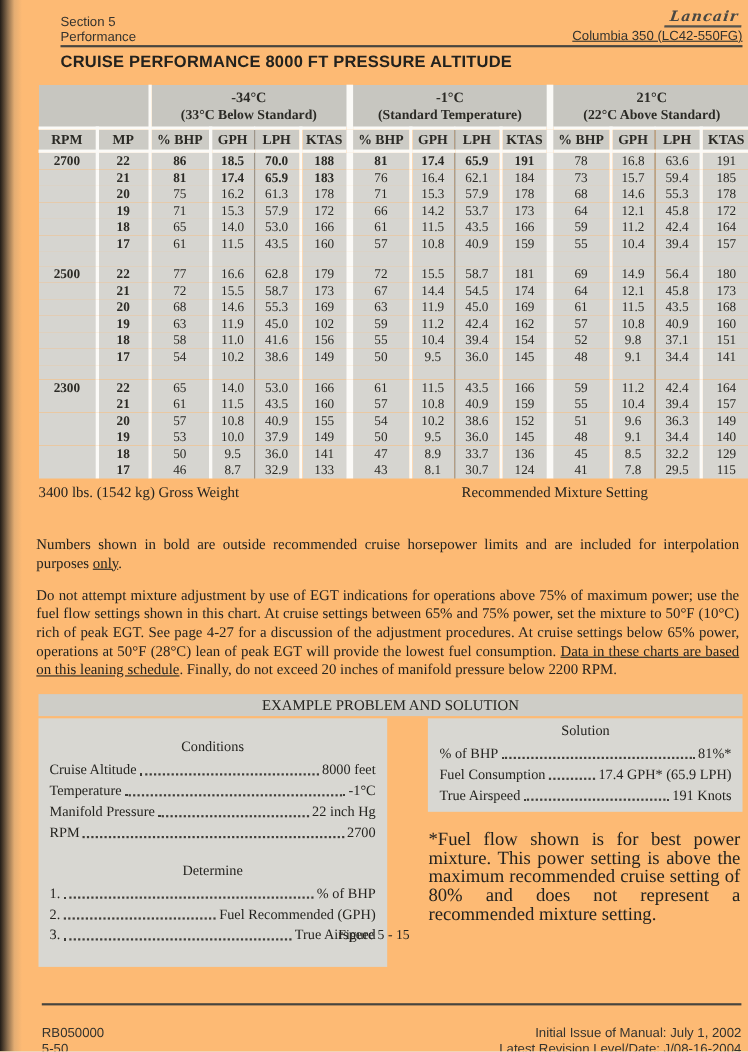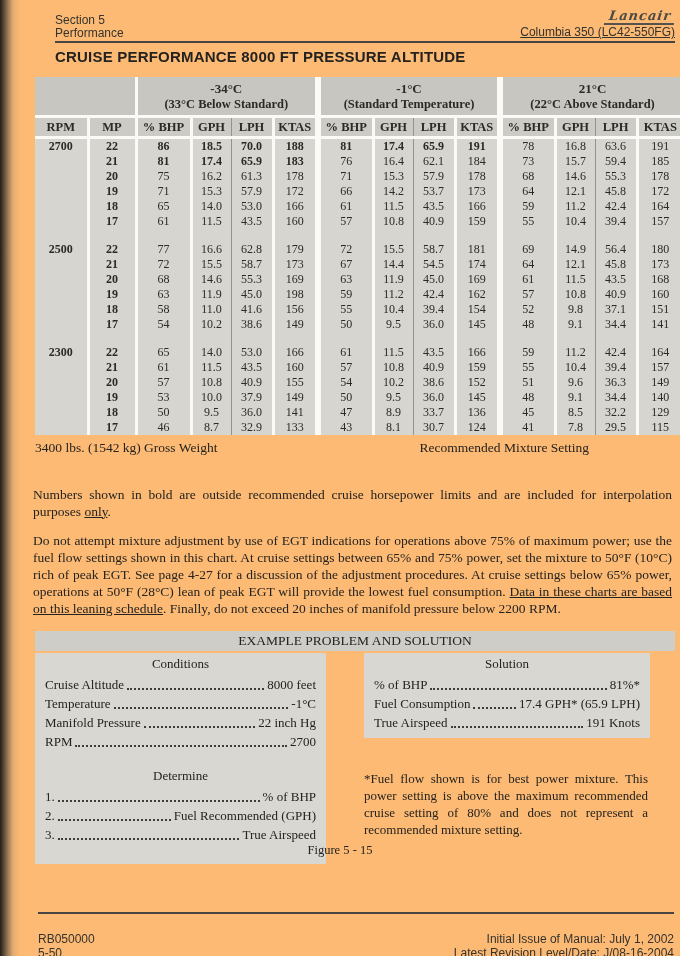--- a/index.html
+++ b/index.html
@@ -60,29 +60,29 @@
   .para { position:absolute; left:33px; right:8px; font-size:13.5px; line-height:17px; text-align:justify; }
   .p1 { top:472px; }
   .p2 { top:518px; }
   .u { text-decoration:underline; }
   
   .ex-head {
     position:absolute; left:35px; right:5px; top:631px; height:20px;
     background:#cecdc7; text-align:center; font-weight:normal; font-size:13.5px; line-height:20px;
   }
   .ex-cols { position:absolute; left:35px; right:5px; top:653px; display:flex; }
-  .cond-box { width:291px; background:#d8d7d2; padding:2px 10px 20px 10px; box-sizing:border-box; font-size:13px; }
+  .cond-box { width:317px; background:#d8d7d2; padding:17px 10px 20px 10px; box-sizing:border-box; font-size:13px; }
   .ex-gap { width:38px; }
   .sol-col { width:286px; box-sizing:border-box; font-size:13px; }
   .sol-box { background:#d8d7d2; padding:2px 10px 6px 10px; }
   .box-title { text-align:center; font-size:13px; line-height:18px; margin-bottom:2px; }
   .dotrow { display:flex; align-items:flex-end; line-height:19px; }
   .dotrow .dots { flex:1; border-bottom:2px dotted #3f3d38; margin:0 3px; height:0; margin-bottom:4px; min-width:8px; }
   .det-title { text-align:center; line-height:18px; margin-top:16px; margin-bottom:2px; }
-  .footnote { margin-top:32px; text-align:justify; line-height:17px; font-size:13px; padding-right:2px; }
+  .footnote { margin-top:16px; text-align:justify; line-height:17px; font-size:17px; padding-right:2px; }
   
   .fig-cap { position:absolute; left:0; right:0; top:843px; text-align:center; font-size:12.5px; }
   
   .doc-footer {
     position:absolute; left:38px; right:6px; top:912px;
     border-top:2px solid #47453f; padding-top:18px;
     display:flex; justify-content:space-between;
     font-family:"Liberation Sans", sans-serif; font-size:12px; color:#34332e;
   }
   .doc-footer div { line-height:14px; }
@@ -318,21 +318,21 @@
             <td class="c11">11.5</td>
             <td class="c12">43.5</td>
             <td class="c13">168</td>
           </tr>
           <tr>
             <td class="c0 b"></td>
             <td class="c1 b">19</td>
             <td class="c2">63</td>
             <td class="c3">11.9</td>
             <td class="c4">45.0</td>
-            <td class="c5">198</td>
+            <td class="c5">102</td>
             <td class="c6">59</td>
             <td class="c7">11.2</td>
             <td class="c8">42.4</td>
             <td class="c9">162</td>
             <td class="c10">57</td>
             <td class="c11">10.8</td>
             <td class="c12">40.9</td>
             <td class="c13">160</td>
           </tr>
           <tr>

